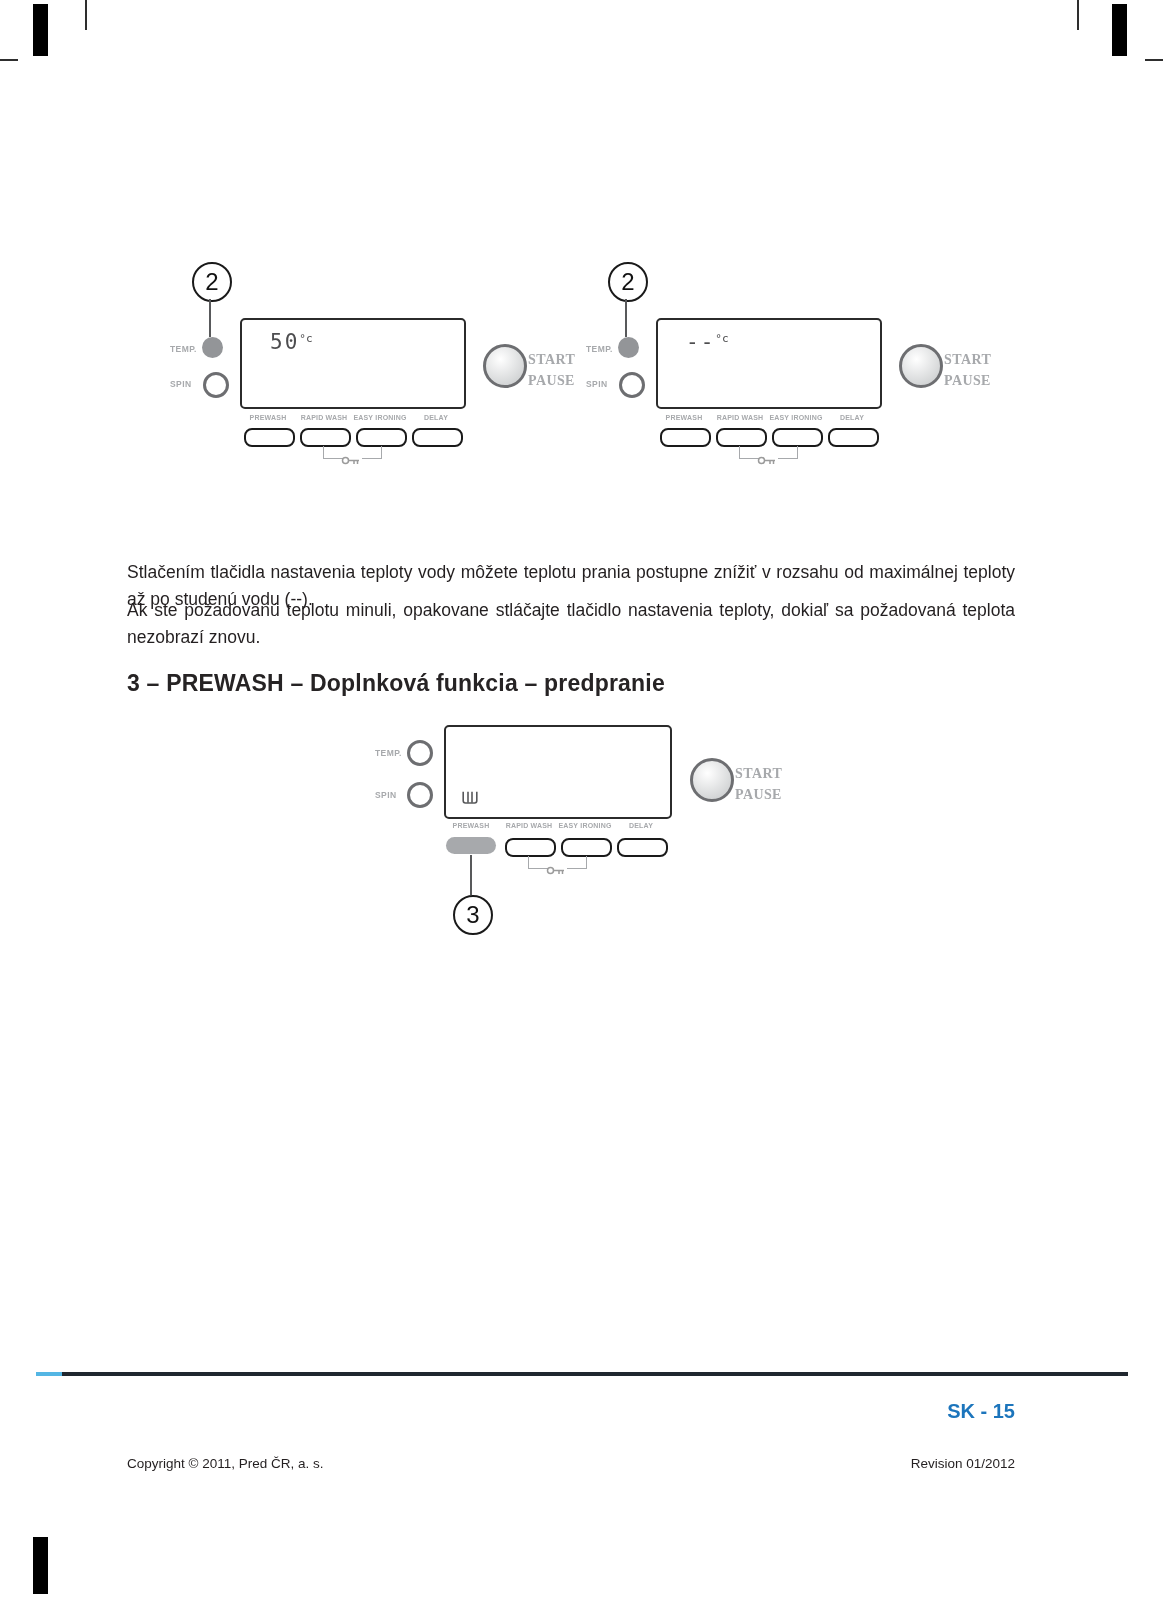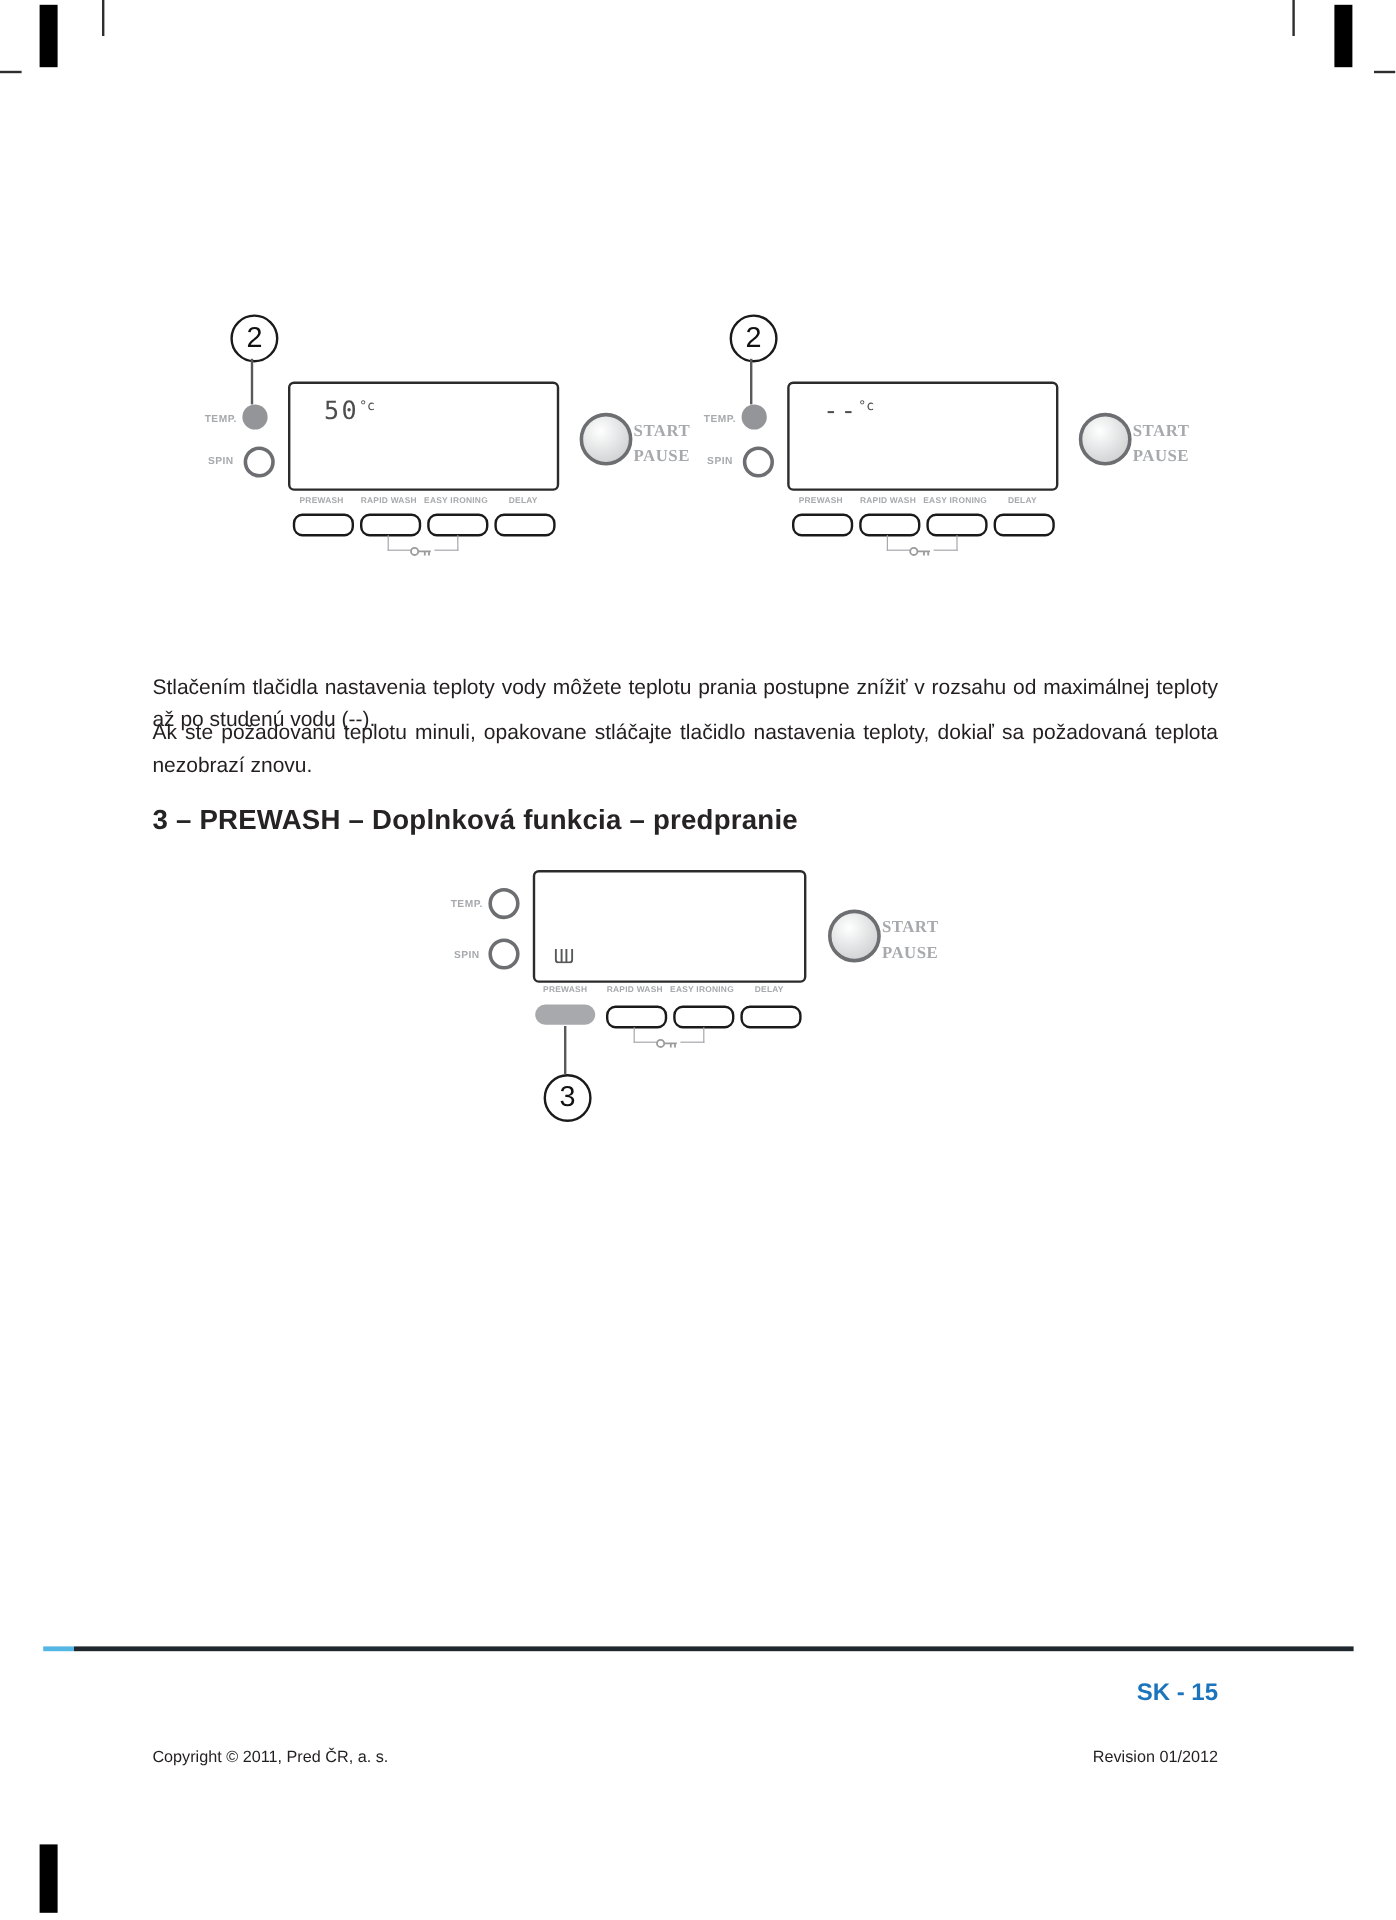--- a/index.html
+++ b/index.html
@@ -9,21 +9,21 @@
   .crop-bar{position:absolute;background:#000;}
   .crop-line{position:absolute;background:#2e2e2e;}
   .heading{position:absolute;font-size:23px;font-weight:bold;color:#262324;letter-spacing:.2px;}
   .body-text{position:absolute;font-size:17.5px;line-height:1.55;color:#231f20;width:888px;}
   .just{text-align:justify;}
   
   .panel{position:absolute;}
   .callout{position:absolute;width:36px;height:36px;border:2px solid #1a1a1a;border-radius:50%;display:flex;align-items:center;justify-content:center;font-size:24px;color:#111;background:#fff;}
   .connector{position:absolute;width:2px;background:#58595b;}
   .tiny-label{position:absolute;font-size:8.5px;font-weight:bold;color:#a7a9ac;letter-spacing:.4px;}
-  .right-al{text-align:center;}
+  .right-al{text-align:left;}
   .temp-btn{position:absolute;width:21px;height:21px;border-radius:50%;background:#939598;}
   .ring-btn{position:absolute;width:20px;height:20px;border-radius:50%;border:3.5px solid #6d6e71;background:#fff;}
   .display{position:absolute;border:2px solid #2b2b2b;border-radius:5px;background:#fff;}
   .display-value{position:absolute;font-family:"DejaVu Sans Mono",monospace;font-size:21px;color:#4d4d4f;letter-spacing:2px;}
   .display-unit{font-size:11px;vertical-align:7px;letter-spacing:0;}
   .knob{position:absolute;width:38px;height:38px;border-radius:50%;border:3px solid #6d6e71;background:radial-gradient(circle at 38% 32%,#ffffff 0%,#d1d3d4 78%);}
   .sp-text{position:absolute;font-size:14px;font-weight:bold;color:#a7a9ac;line-height:1.5;letter-spacing:.4px;font-family:Liberation Serif, serif;}
   .wash-btn{position:absolute;width:47px;height:15px;border:2.5px solid #1a1a1a;border-radius:8px;background:#fff;}
   .wash-btn.filled{width:50px;height:17px;border:none;border-radius:9px;background:#a7a9ac;}
   .btn-label{position:absolute;width:60px;font-size:7px;font-weight:bold;color:#a7a9ac;text-align:center;letter-spacing:.2px;}

